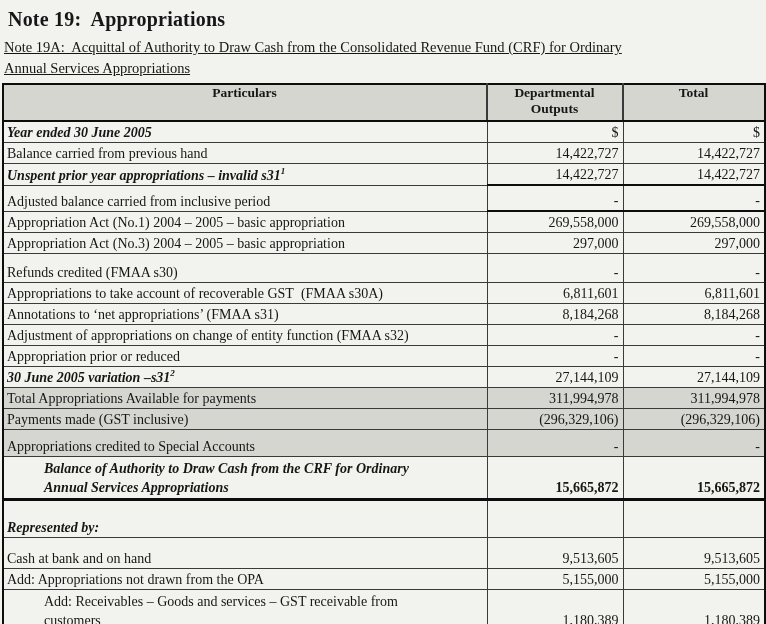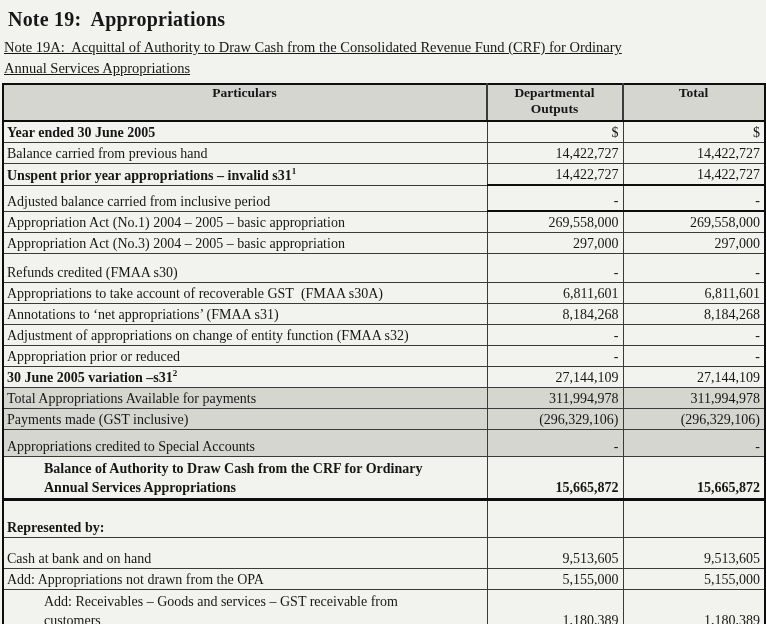--- a/index.html
+++ b/index.html
@@ -54,21 +54,21 @@
     font-size:13.5px;
     height:34px;
   }
   thead th + th{border-left:2px solid var(--rule);}
   tbody td{border-bottom:1px solid var(--rule);height:19px;}
   tbody td.num{
     border-left:1.5px solid var(--rule);
     text-align:right;
     white-space:nowrap;
   }
-  tr.bi td.lbl{font-weight:bold;margin-left:16px;}
+  tr.bi td.lbl{font-weight:bold;font-style:italic;margin-left:16px;}
   tr.bv td.num{font-weight:bold;}
   tr.shade td{background:var(--shade);}
   tr.numThick td.num{border-bottom:2px solid var(--heavy);}
   tr.fullThick td{border-bottom:3px solid var(--heavy);}
   tr.tallA td{height:23px;}
   tr.tallB td{height:27px;}
   tr.tallC td{height:25px;}
   tr.twoLine td{height:40px;line-height:1.38;padding-left:40px;}
   tr.spacerA td,tr.spacerB td{border-bottom:none;}
   tr.spacerA td{height:15px;}

